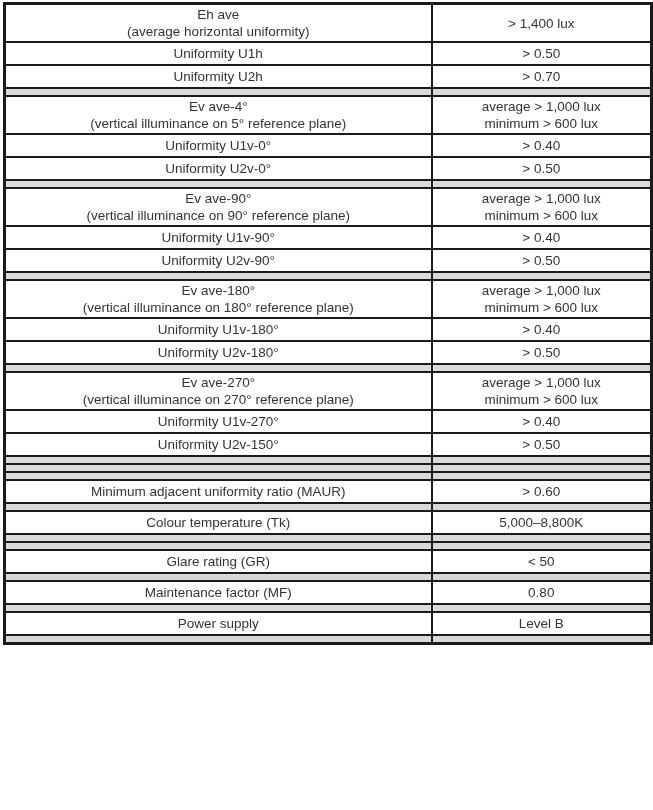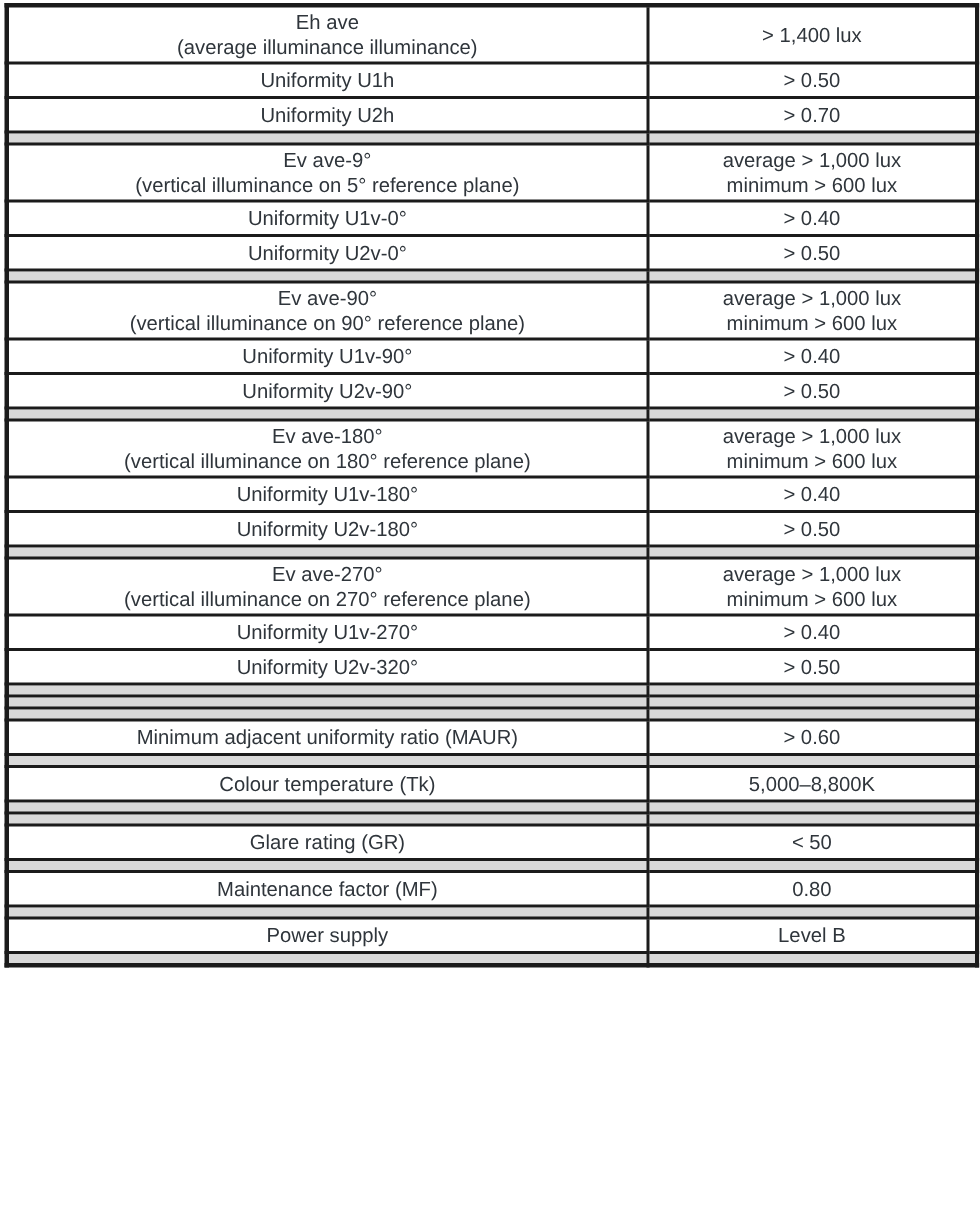--- a/index.html
+++ b/index.html
@@ -51,21 +51,21 @@
 <div class="doc-page">
   <table class="spec-table">
     <colgroup>
       <col style="width:427px">
       <col style="width:220px">
     </colgroup>
     <tbody>
         <tr class="item-row tall">
           <td class="item-cell">
             <div class="cell-line">Eh ave</div>
-            <div class="cell-line">(average illuminance illuminance)</div>
+            <div class="cell-line">(average horizontal uniformity)</div>
           </td>
           <td class="item-cell">
             <div class="cell-line">&gt; 1,400 lux</div>
           </td>
         </tr>
         <tr class="item-row">
           <td class="item-cell">
             <div class="cell-line">Uniformity U1h</div>
           </td>
           <td class="item-cell">
@@ -79,21 +79,21 @@
           <td class="item-cell">
             <div class="cell-line">&gt; 0.70</div>
           </td>
         </tr>
         <tr class="sep-row">
           <td></td>
           <td></td>
         </tr>
         <tr class="item-row tall">
           <td class="item-cell">
-            <div class="cell-line">Ev ave-9°</div>
+            <div class="cell-line">Ev ave-4°</div>
             <div class="cell-line">(vertical illuminance on 5° reference plane)</div>
           </td>
           <td class="item-cell">
             <div class="cell-line">average &gt; 1,000 lux</div>
             <div class="cell-line">minimum &gt; 600 lux</div>
           </td>
         </tr>
         <tr class="item-row">
           <td class="item-cell">
             <div class="cell-line">Uniformity U1v-0°</div>
@@ -187,21 +187,21 @@
         <tr class="item-row">
           <td class="item-cell">
             <div class="cell-line">Uniformity U1v-270°</div>
           </td>
           <td class="item-cell">
             <div class="cell-line">&gt; 0.40</div>
           </td>
         </tr>
         <tr class="item-row">
           <td class="item-cell">
-            <div class="cell-line">Uniformity U2v-320°</div>
+            <div class="cell-line">Uniformity U2v-150°</div>
           </td>
           <td class="item-cell">
             <div class="cell-line">&gt; 0.50</div>
           </td>
         </tr>
         <tr class="sep-row">
           <td></td>
           <td></td>
         </tr>
         <tr class="sep-row">

